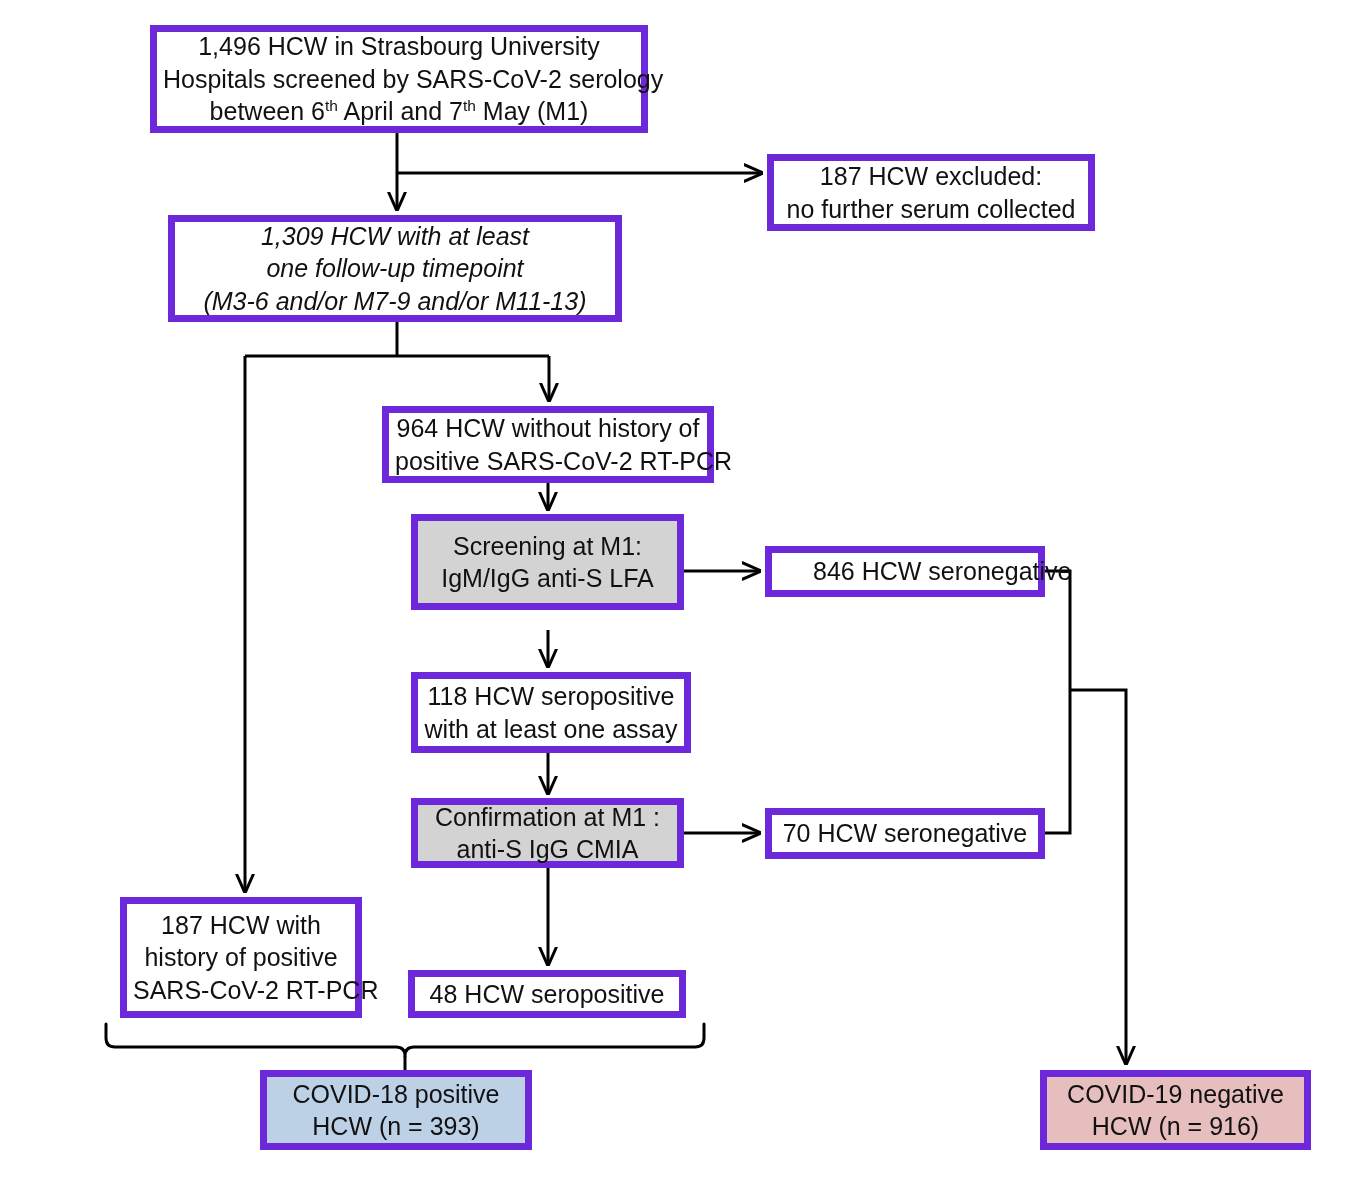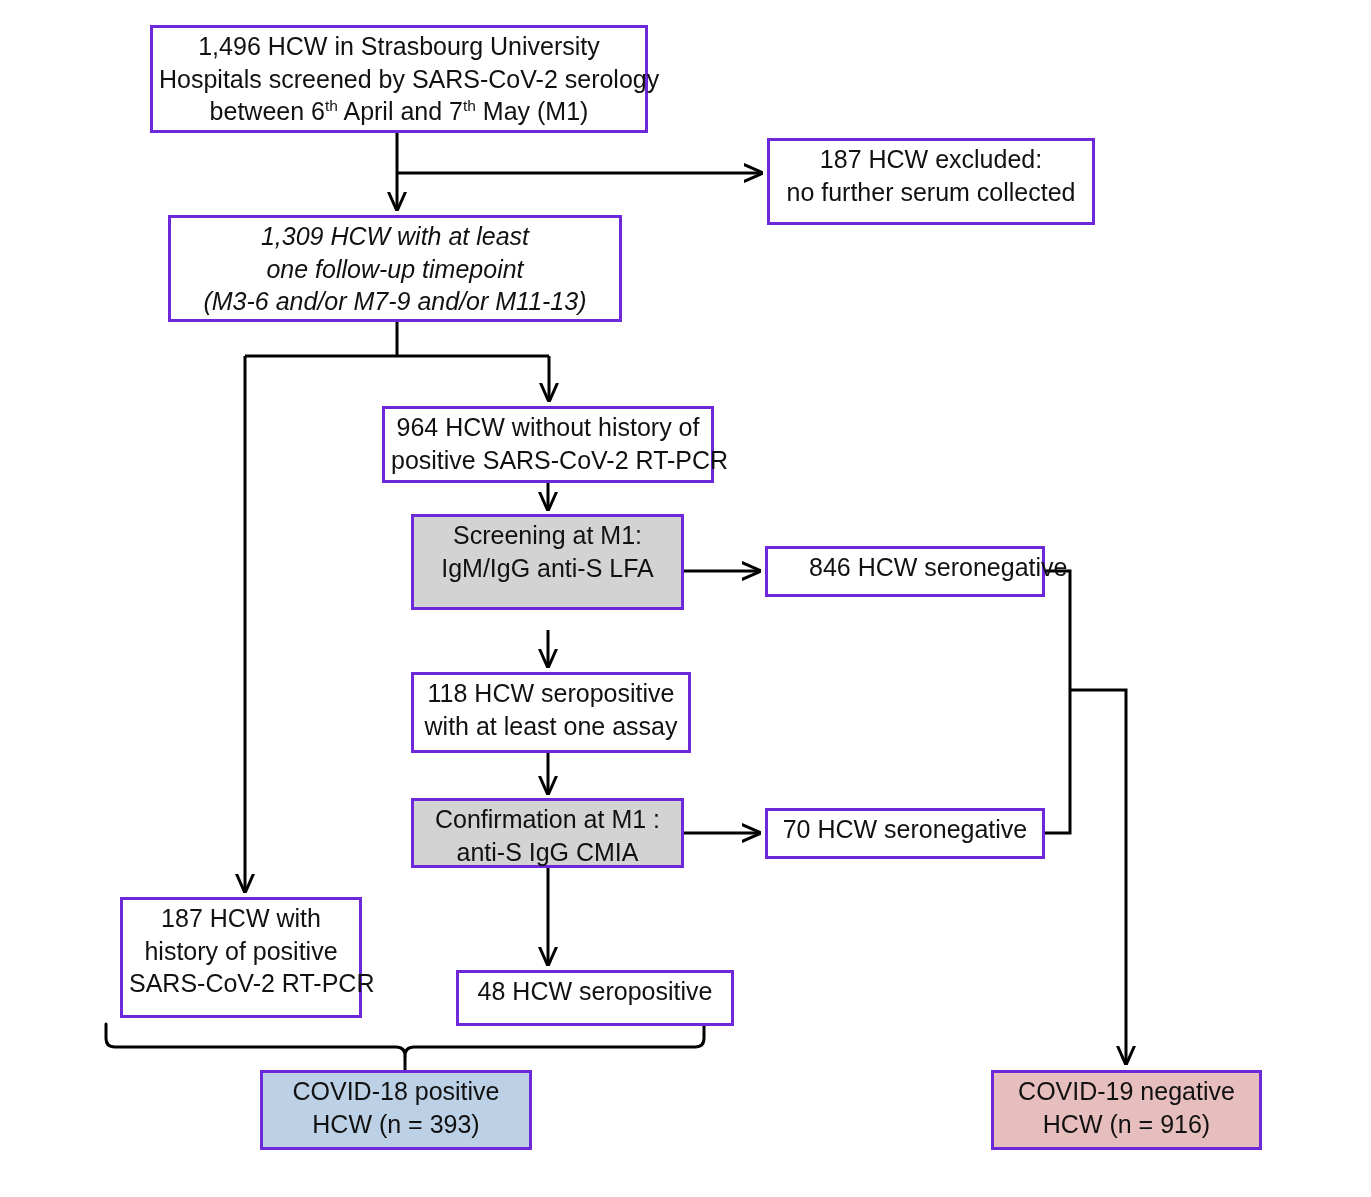--- a/index.html
+++ b/index.html
@@ -22,24 +22,24 @@
     position: absolute;
     left: 0;
     top: 0;
     width: 1371px;
     height: 1197px;
     pointer-events: none;
   }
   .node {
     position: absolute;
     box-sizing: border-box;
-    border: 3px solid #6d28d9;
+    border: 7px solid #6d28d9;
     background: #ffffff;
     display: flex;
-    align-items: flex-start;
+    align-items: center;
     justify-content: center;
     text-align: center;
     line-height: 1.30;
     font-size: 25px;
     color: #111111;
     padding: 2px 6px;
     z-index: 2;
   }
   .node .lines { width: 100%; }
   .node .ln { display: block; white-space: nowrap; }
@@ -95,21 +95,21 @@
   </svg>
 
   <div class="node" style="left:150px; top:25px; width:498px; height:108px;">
     <div class="lines">
       <span class="ln">1,496 HCW in Strasbourg University</span>
       <span class="ln">Hospitals screened by SARS-CoV-2 serology</span>
       <span class="ln"><span>between 6</span><sup>th</sup><span> April and 7</span><sup>th</sup><span> May (M1)</span></span>
     </div>
   </div>
 
-  <div class="node" style="left:767px; top:138px; width:328px; height:87px;">
+  <div class="node" style="left:767px; top:154px; width:328px; height:77px;">
     <div class="lines">
       <span class="ln">187 HCW excluded:</span>
       <span class="ln">no further serum collected</span>
     </div>
   </div>
 
   <div class="node" style="left:168px; top:215px; width:454px; height:107px;font-style:italic;">
     <div class="lines">
       <span class="ln">1,309 HCW with at least</span>
       <span class="ln">one follow-up timepoint</span>
@@ -158,33 +158,33 @@
   </div>
 
   <div class="node" style="left:120px; top:897px; width:242px; height:121px;">
     <div class="lines">
       <span class="ln">187 HCW with</span>
       <span class="ln">history of positive</span>
       <span class="ln">SARS-CoV-2 RT-PCR</span>
     </div>
   </div>
 
-  <div class="node" style="left:408px; top:970px; width:278px; height:56px;margin-left:48px;">
+  <div class="node" style="left:408px; top:970px; width:278px; height:48px;">
     <div class="lines">
       <span class="ln">48 HCW seropositive</span>
     </div>
   </div>
 
   <div class="node blue" style="left:260px; top:1070px; width:272px; height:80px;">
     <div class="lines">
       <span class="ln">COVID-18 positive</span>
       <span class="ln">HCW (n = 393)</span>
     </div>
   </div>
 
-  <div class="node pink" style="left:991px; top:1070px; width:271px; height:80px;">
+  <div class="node pink" style="left:1040px; top:1070px; width:271px; height:80px;">
     <div class="lines">
       <span class="ln">COVID-19 negative</span>
       <span class="ln">HCW (n = 916)</span>
     </div>
   </div>
 
 </div>
 
 </body></html>

